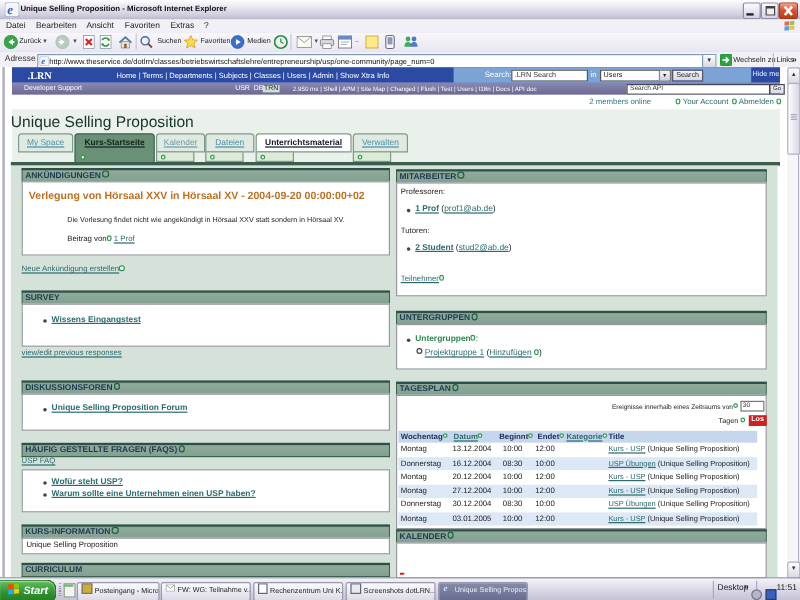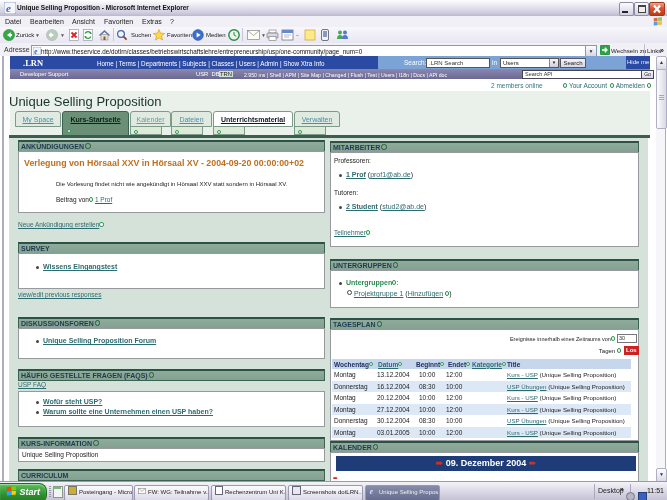--- a/index.html
+++ b/index.html
@@ -349,21 +349,20 @@
             <span class="abs" style="left:2px;top:2px;">Montag</span>
               <span class="abs" style="left:45px;top:2px;">03.01.2005</span>
               <span class="abs" style="left:87px;top:2px;">10:00</span>
               <span class="abs" style="left:114px;top:2px;">12:00</span>
               <span class="abs" style="left:175px;top:2px;white-space:nowrap;font-size:6.2px;"><span class="tl">Kurs - USP</span> (Unique Selling Proposition)</span>
           </div>
         </div>
       </div>
       <div class="bar" style="top:301px;">KALENDER<span class="ring" style="margin-left:1px;"></span></div>
       <div class="wbox" style="top:312px;left:0;width:307px;height:28px;">
-        <div class="abs" style="left:5px;top:3px;width:300px;height:15px;background:#1e3c78;color:#fff;font-size:9px;font-weight:bold;text-align:center;line-height:14px;"><span style="color:#cc3322;">➨</span> 09. Dezember 2004 <span style="color:#cc3322;">➨</span></div>
         <div class="abs" style="left:2px;top:21px;color:#cc2222;font-size:6px;">➨</div>
       </div>
     </div>
   </div>
 </div>
 
 <div class="abs" style="left:0;top:481px;width:667px;height:19px;background:linear-gradient(#f4f3f8,#d8d6e4 55%,#c2c0d2);border-top:1px solid #9a98ac;">
   <div class="abs" style="left:0;top:1px;width:46px;height:18px;border-radius:0 8px 8px 0;background:linear-gradient(#5fbf5f,#2e8f2e 60%,#257a25);border:1px solid #1d6b1d;border-left:none;color:#fff;font-weight:bold;font-style:italic;font-size:9px;line-height:16px;text-align:center;box-shadow:inset 0 1px 1px #9fdf9f;">
     <svg style="vertical-align:-2px" width="11" height="11" viewBox="0 0 13 12">
       <rect x="1" y="1" width="5" height="4.5" fill="#ff4400" transform="skewY(-6)"></rect>

